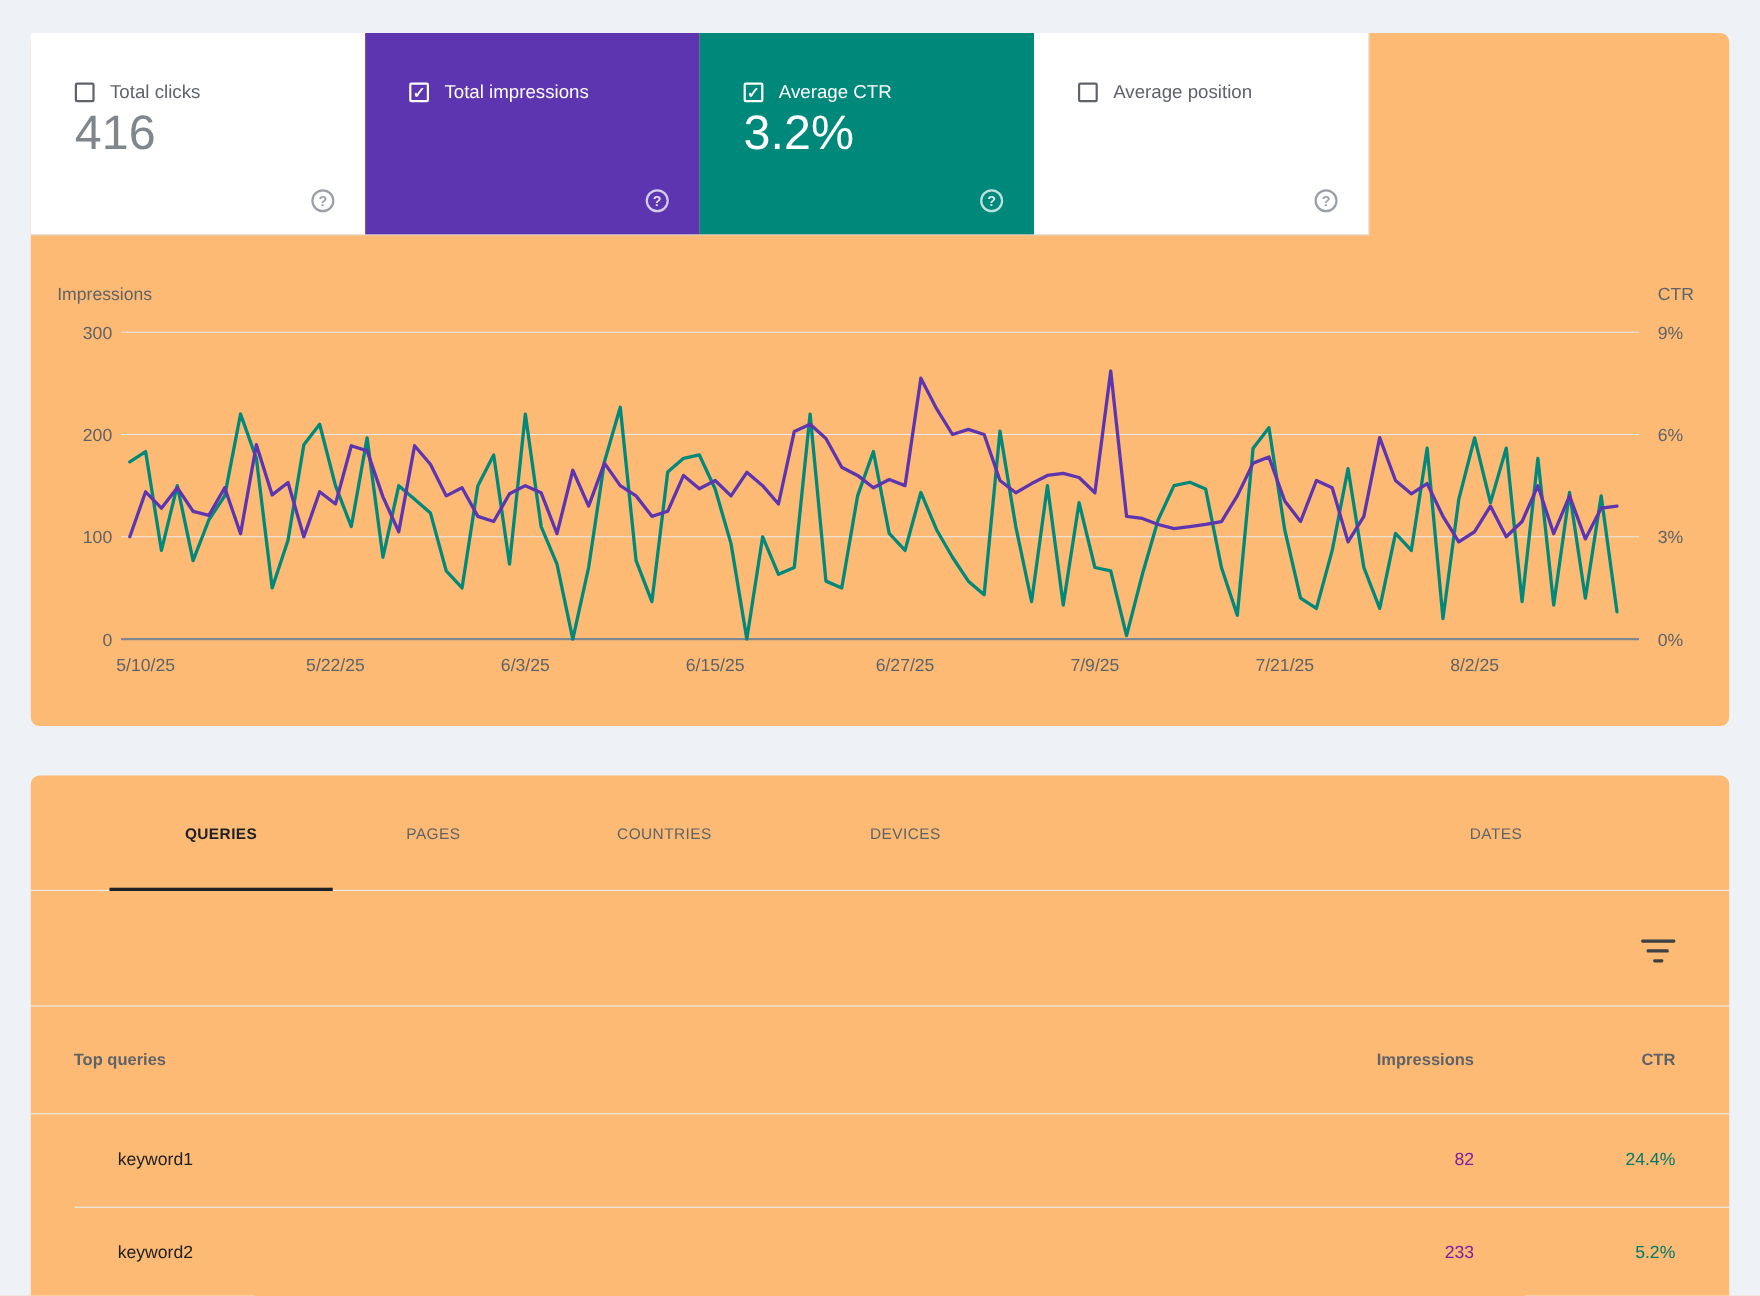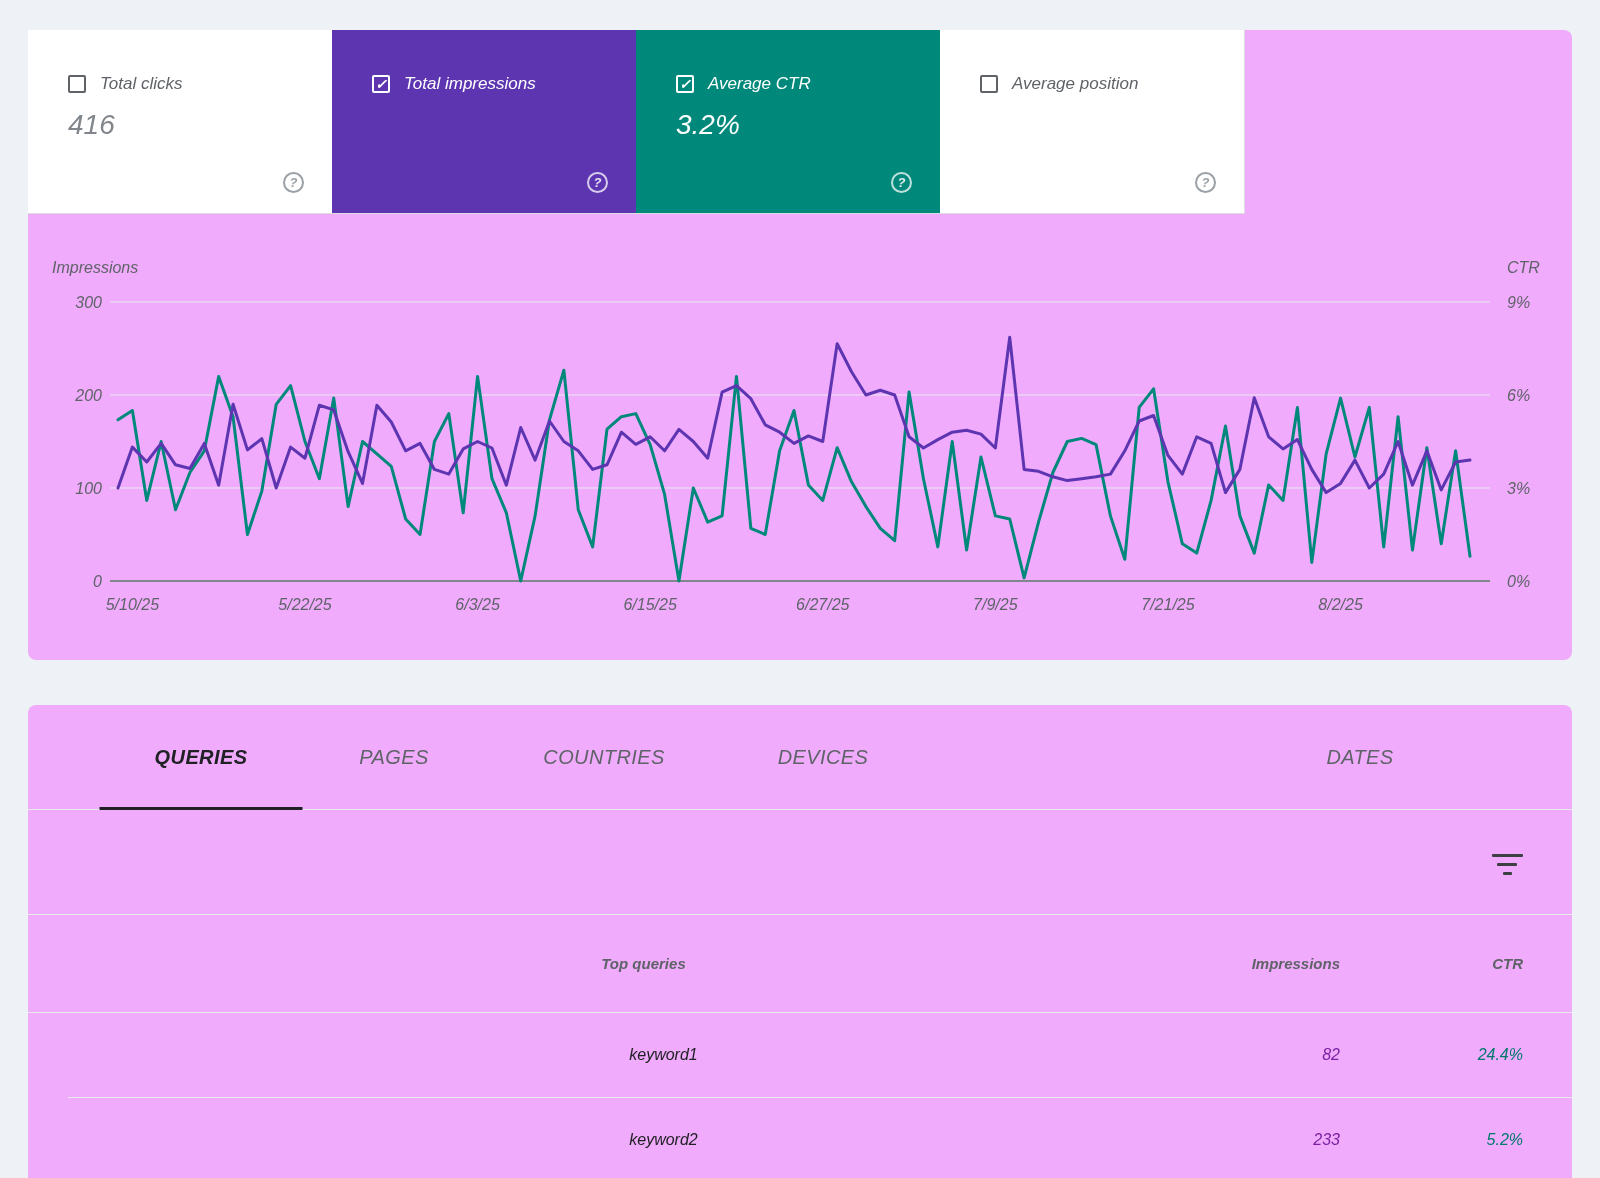--- a/index.html
+++ b/index.html
@@ -4,38 +4,38 @@
 <style>
   * { margin:0; padding:0; box-sizing:border-box; }
   html,body { width:1600px; height:1178px; }
   body {
     background:#eef1f5;
     font-family:"Liberation Sans", sans-serif;
     position:relative;
     overflow:hidden;
     color:#202124;
   }
-  .card { position:absolute; background:#f0abfc; border-radius:8px;font-style:italic; }
+  .card { position:absolute; background:#fdba74; border-radius:8px; }
   .top-card { left:28px; top:30px; width:1544px; height:630px; }
   .bottom-card { left:28px; top:705px; width:1544px; height:473px; border-radius:8px 8px 0 0; }
 
   
   .metrics-row {
     position:absolute; left:0; top:0; width:1217px; height:184px;
     display:flex;
     border-right:1px solid #dadce0;
     border-bottom:1px solid #dadce0;
   }
   .metric-tile {
     width:304px; height:183px; position:relative;
     padding:44px 0 0 40px; cursor:pointer; background:#fff;
   }
   .metric-head { display:flex; align-items:center; gap:14px; }
   .metric-label { font-size:17px; color:#5f6368; }
-  .metric-value { margin-top:17px; font-size:28px; line-height:1; color:#80868b; }
+  .metric-value { margin-top:5px; font-size:44px; line-height:1; color:#80868b; }
   .metric-tile.selected .metric-label,
   .metric-tile.selected .metric-value { color:#fff; }
   .checkbox {
     width:18px; height:18px; flex:0 0 18px;
     border:2px solid #5f6368; border-radius:2px;
     display:inline-flex; align-items:center; justify-content:center;
     font-size:14px; font-weight:bold; color:transparent;
   }
   .metric-tile.selected .checkbox { border-color:#fff; color:#fff; }
   .help-icon {
@@ -49,21 +49,21 @@
   
   #perf-chart { position:absolute; left:0; top:183px; }
   #perf-chart text { font-family:"Liberation Sans", sans-serif; font-size:16px; fill:#5f6368; }
 
   
   .tabs { position:relative; height:105px; border-bottom:1px solid #e8eaed; }
   .tab {
     position:absolute; top:0; height:105px;
     display:flex; align-items:center; justify-content:center;
     transform:translateX(-50%);
-    font-size:20px; letter-spacing:.4px; color:#5f6368; cursor:pointer;
+    font-size:14px; letter-spacing:.4px; color:#5f6368; cursor:pointer;
     white-space:nowrap;
   }
   .tab.active { color:#202124; font-weight:bold; width:203px; }
   .tab.active::after {
     content:""; position:absolute; left:0; right:0; bottom:0; height:3px; background:#202124;
   }
 
   
   .filter-row { position:relative; height:105px; border-bottom:1px solid #e8eaed; }
   .filter-icon {
@@ -71,21 +71,21 @@
   }
   .filter-icon .bar { background:#3c4043; height:3px; border-radius:1px; margin:0 auto 6px; }
   .filter-icon .b1 { width:31px; } .filter-icon .b2 { width:20px; } .filter-icon .b3 { width:9px; margin-bottom:0; }
 
   
   .tbl-header, .tbl-row {
     display:flex; align-items:center; padding:0 49px 0 39px;
   }
   .tbl-header { height:98px; border-bottom:1px solid #e8eaed; color:#5f6368; font-size:15px; font-weight:bold; }
   .tbl-row { height:85px; border-bottom:1px solid #e8eaed; font-size:16px; cursor:pointer;margin-left:40px; }
-  .col-q { flex:1; text-align:center; }
+  .col-q { flex:1; text-align:left; }
   .col-imp { width:120px; text-align:right; }
   .col-ctr { width:183px; text-align:right; }
   .tbl-row .col-imp { color:#7b1fa2; }
   .tbl-row .col-ctr { color:#00796b; }
 </style>
 </head>
 <body>
 
 <section class="card top-card">
 

